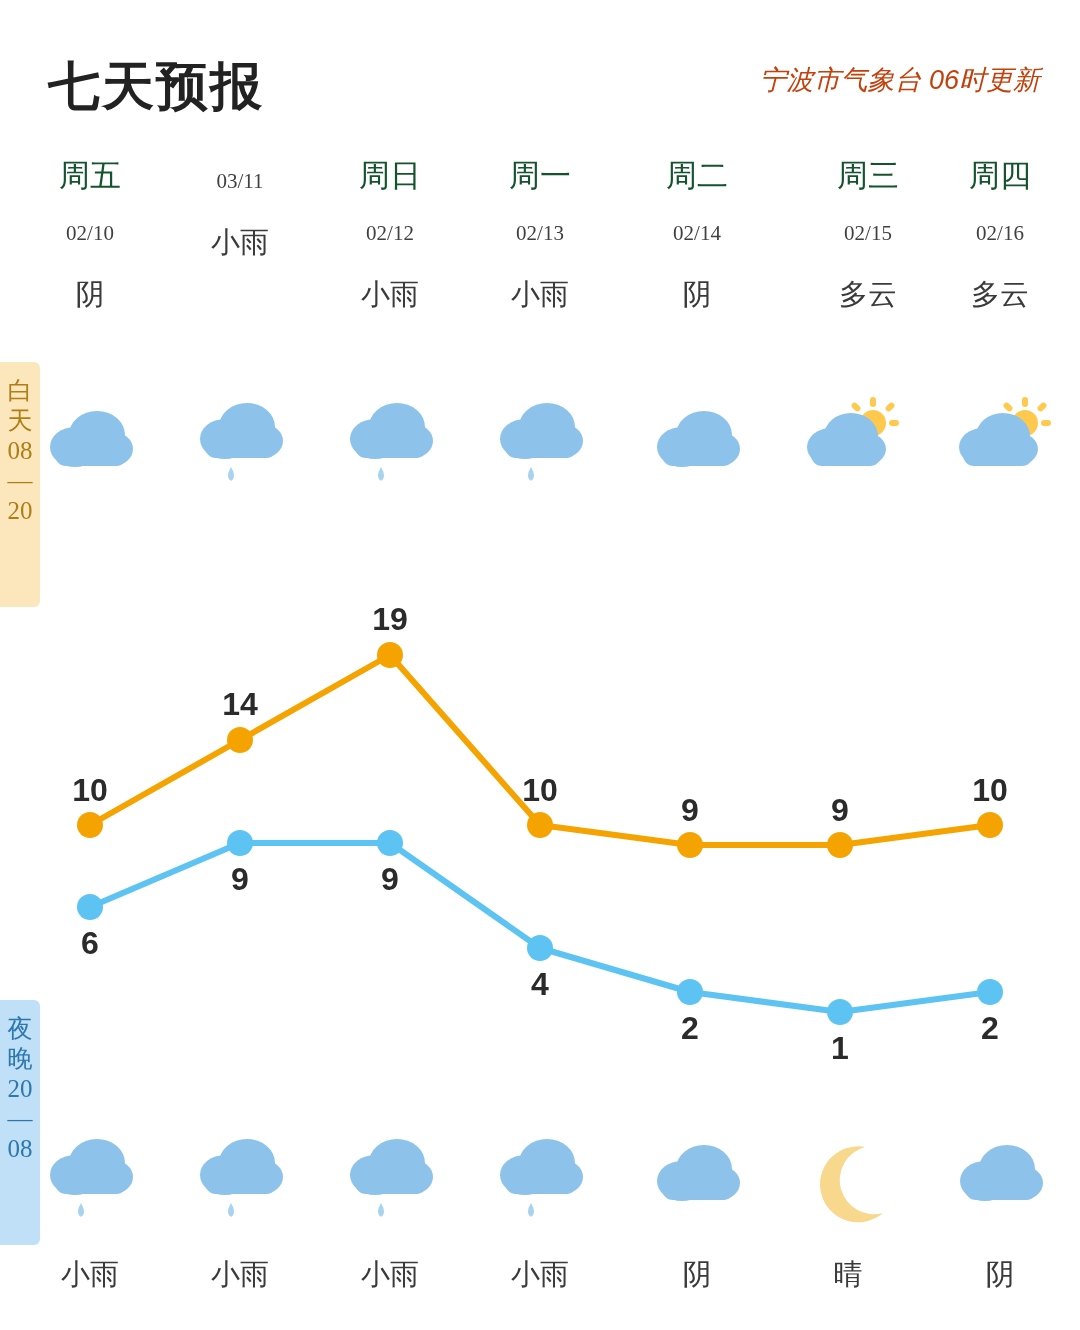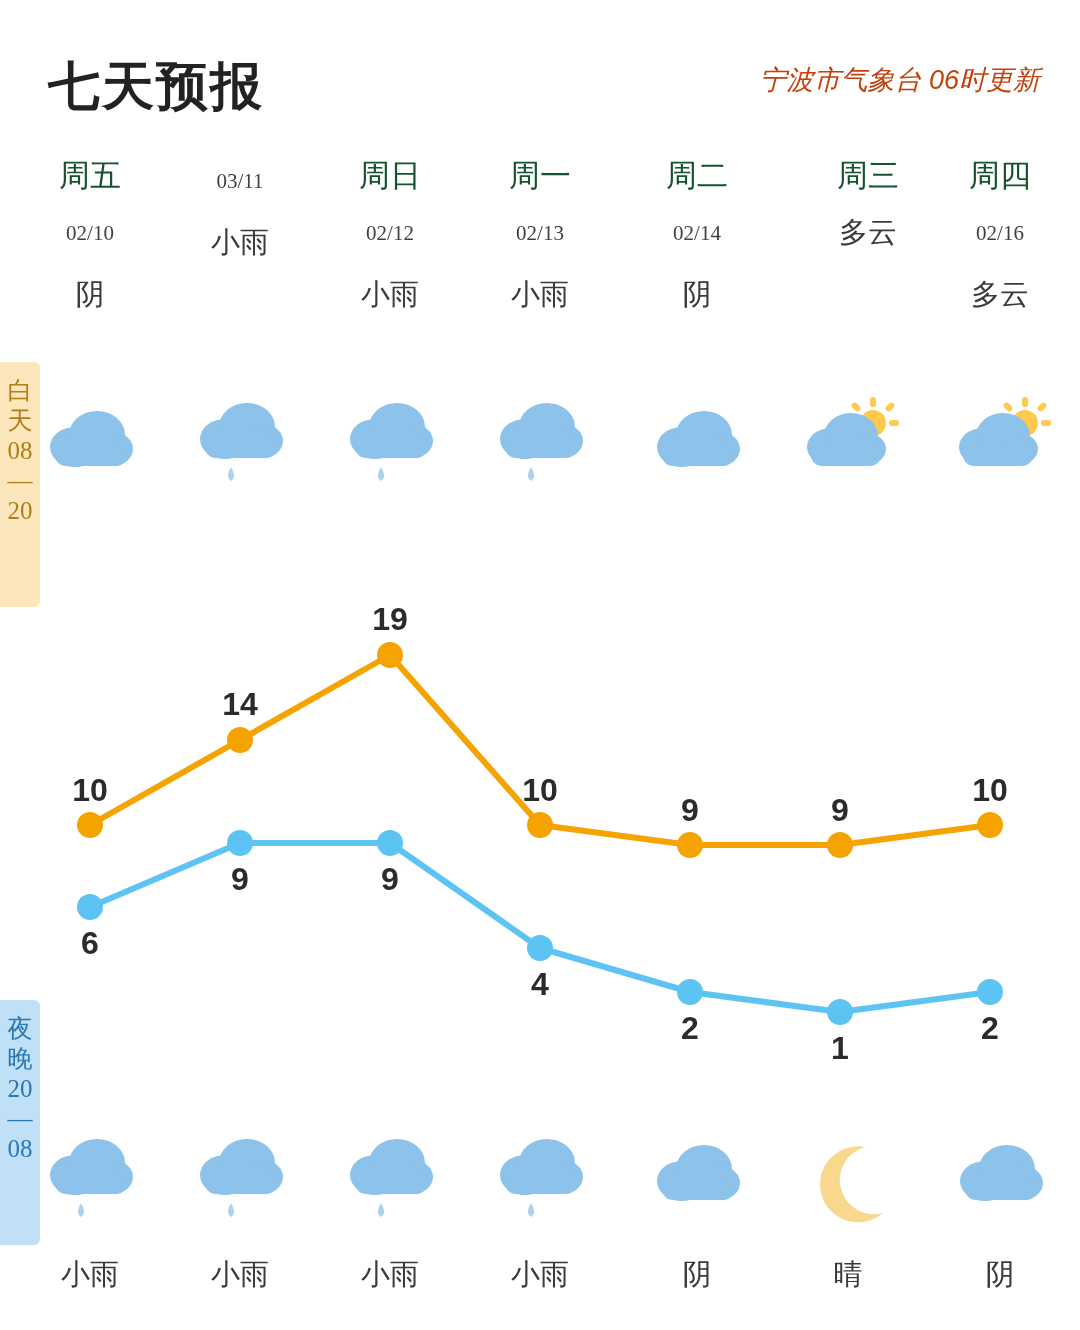--- a/index.html
+++ b/index.html
@@ -206,20 +206,21 @@
     <div class="day-date">02/13</div>
     <div class="day-cond">小雨</div>
   </div>
   <div class="day-col" style="left:622px">
     <div class="day-name">周二</div>
     <div class="day-date">02/14</div>
     <div class="day-cond">阴</div>
   </div>
   <div class="day-col" style="left:793px">
     <div class="day-name">周三</div>
+    <div class="day-date">02/15</div>
     <div class="day-cond">多云</div>
   </div>
   <div class="day-col" style="left:925px">
     <div class="day-name">周四</div>
     <div class="day-date">02/16</div>
     <div class="day-cond">多云</div>
   </div>
 </div>
 
 <div class="icon-row day-icons">

